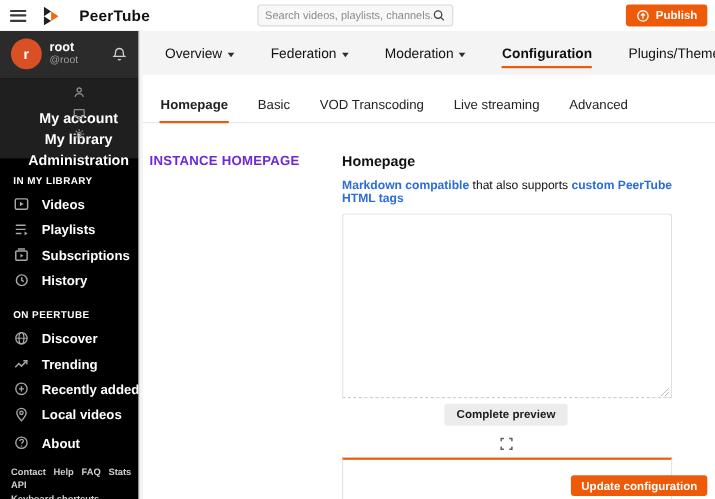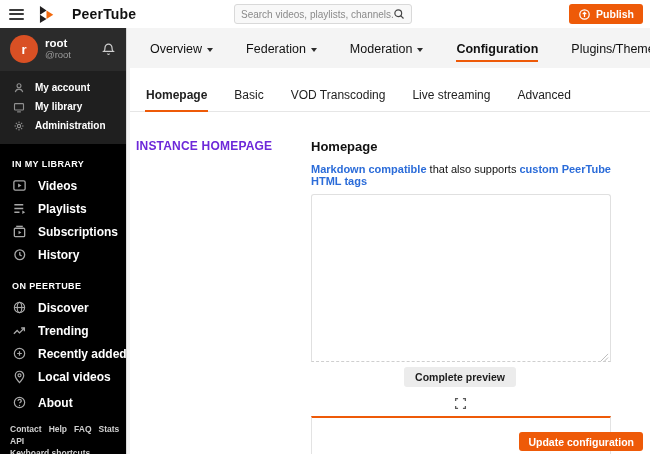--- a/index.html
+++ b/index.html
@@ -32,21 +32,21 @@
     border-left:1px solid #d8d8d8; cursor:pointer; }
   .user-block { background:#2b2b2b; padding:7px 14px 8px 10px; display:flex; align-items:center; }
   .avatar { width:28px; height:28px; border-radius:50%; background:#D95024; color:#fff;
     display:flex; align-items:center; justify-content:center; font-size:13px; font-weight:bold; cursor:pointer; flex:0 0 28px; }
   .user-names { margin-left:7px; flex:1; line-height:1.15; }
   .user-name { font-weight:bold; font-size:11.5px; }
   .user-handle { font-size:9.5px; color:#9c9c9c; }
   .bell { color:#cfcfcf; cursor:pointer; display:flex; }
   .account-menu { background:#1f1f1f; padding:7px 0 9px; }
   .acct-item { display:flex; align-items:center; gap:10px; padding-left:13px; height:19px;
-    font-size:10px; font-weight:600; cursor:pointer; }
+    font-size:13px; font-weight:600; cursor:pointer;flex-direction:column; }
   .acct-item .ic { color:#8f8f8f; display:flex; }
   .sec-title { font-size:9px; font-weight:bold; letter-spacing:.4px; padding:15px 0 5px 12px; color:#fff; }
   .menu-item { display:flex; align-items:center; gap:11px; padding-left:12px; height:23px;
     font-size:12px; font-weight:600; color:#fff; cursor:pointer; }
   .menu-item .ic { color:#a8a8a8; display:flex; }
   .sb-bottom { margin-top:auto; padding-bottom:0; }
   .footer-links { display:flex; flex-wrap:wrap; gap:2px 7px; padding:10px 8px 2px 10px;
     font-size:8.5px; font-weight:bold; color:#cfcfcf; }
   .footer-links span { cursor:pointer; }
   .footer-links.row2 { padding-top:0; height:6px; overflow:hidden; }

